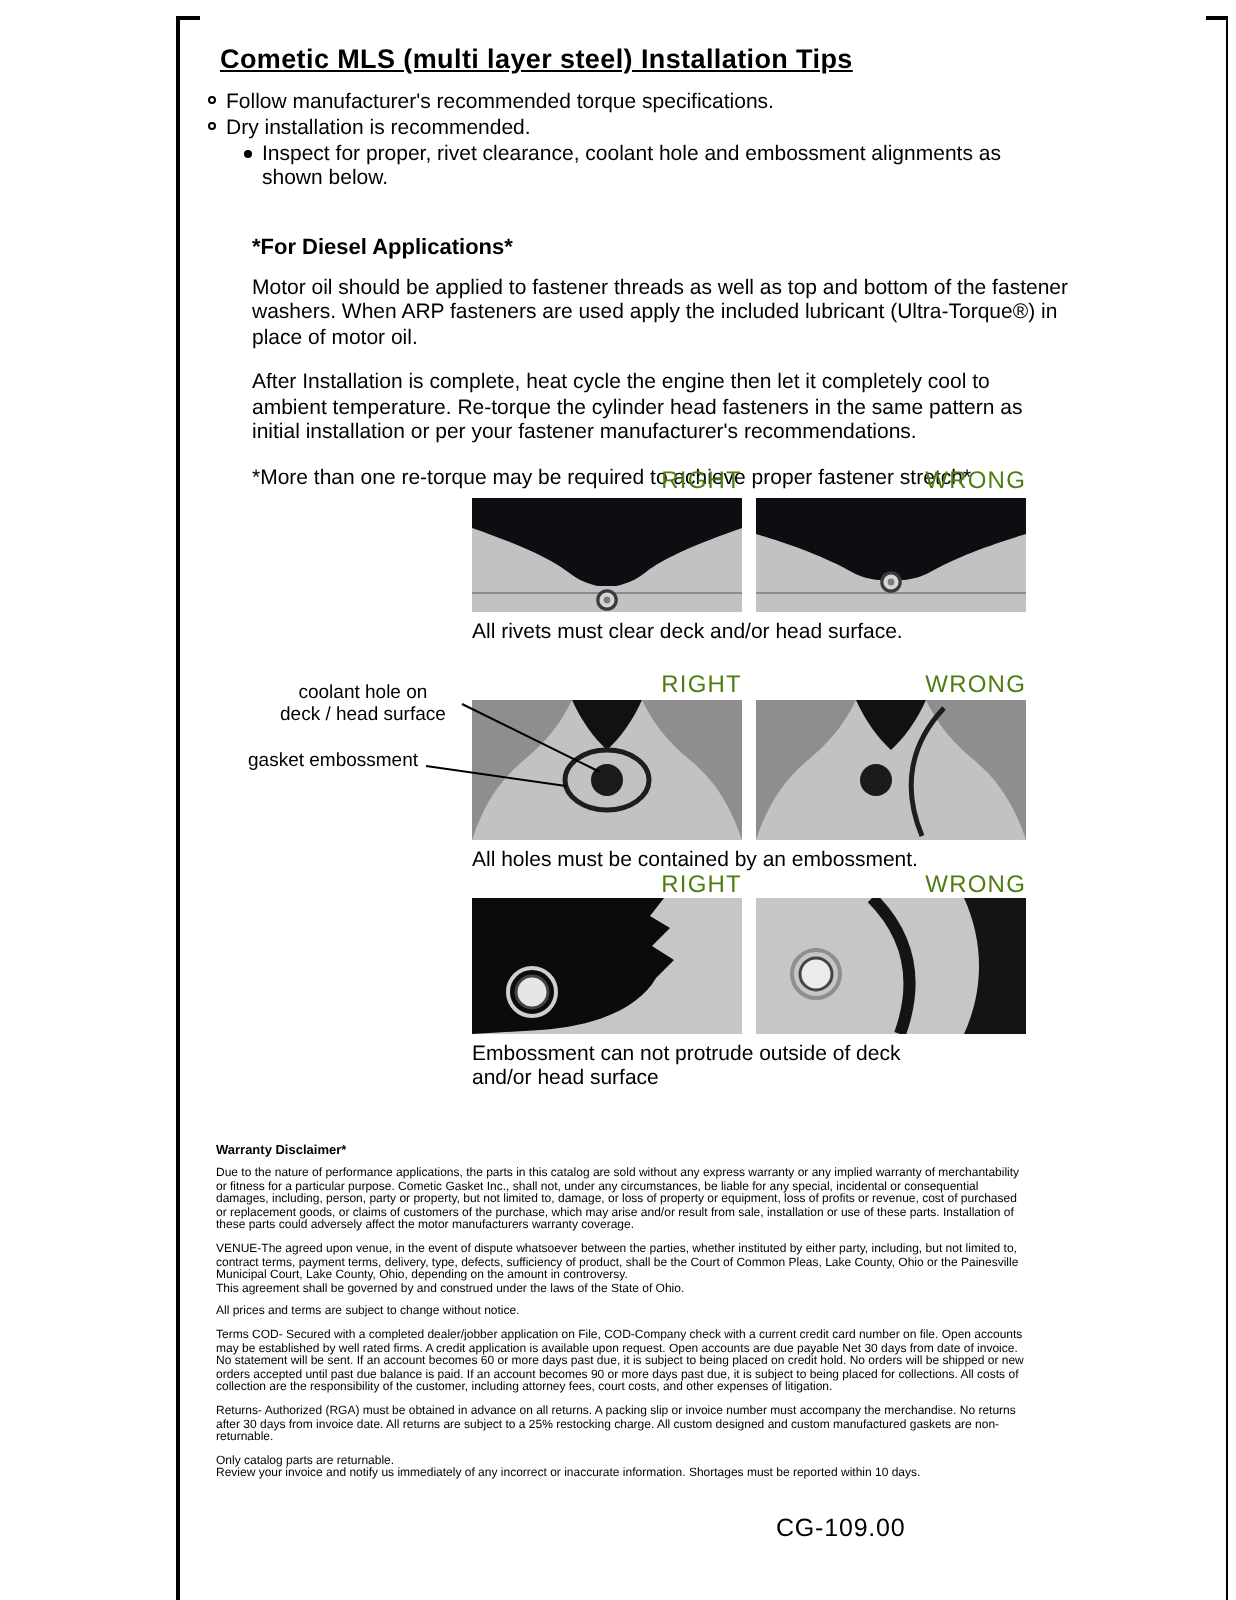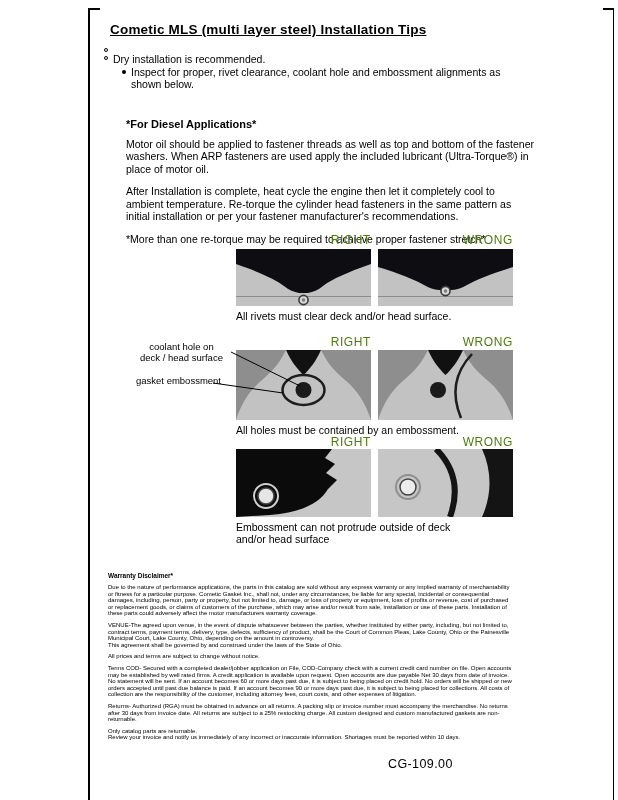--- a/index.html
+++ b/index.html
@@ -48,20 +48,21 @@
   <div class="frame-left"></div>
   <div class="frame-right"></div>
   <div class="frame-tick-tl"></div>
   <div class="frame-tick-tr"></div>
 
   <div class="title">Cometic MLS (multi layer steel) Installation Tips</div>
 
   <div class="tips">
     <div class="tip">
       <span class="ring"></span>
+      <span>Follow manufacturer's recommended torque specifications.</span>
     </div>
     <div class="tip">
       <span class="ring"></span>
       <span>Dry installation is recommended.</span>
     </div>
     <div class="tip subtip">
       <span class="dot"></span>
       <span>Inspect for proper, rivet clearance, coolant hole and embossment alignments as shown below.</span>
     </div>
   </div>
@@ -110,21 +111,21 @@
     <rect width="135" height="70" fill="#c2c2c2"></rect>
     <path d="M0,70 C6,52 14,40 26,30 C38,20 44,12 50,0 H0 Z" fill="#8e8e8e"></path>
     <path d="M135,70 C129,52 121,40 109,30 C97,20 91,12 85,0 H135 Z" fill="#8e8e8e"></path>
     <path d="M50,0 H85 C80,11 74,19 67.5,25 C61,19 55,11 50,0 Z" fill="#111111"></path>
     <path d="M94,4 C77,22 73,44 83,68" fill="none" stroke="#1d1d1d" stroke-width="2.5"></path>
     <circle cx="60" cy="40" r="8" fill="#1a1a1a"></circle>
   </svg>
 
   <div class="fig-ann" style="left:140px; top:341px; text-align:center;">coolant hole on
 deck / head surface</div>
-  <div class="fig-ann" style="left:136px; top:375px;">gasket embossment</div>
+  <div class="fig-ann" style="left:124px; top:375px;">gasket embossment</div>
 
   <svg class="connectors" style="left:205px; top:342px;" width="110" height="70">
     <line x1="26" y1="10" x2="95" y2="44" stroke="#000" stroke-width="1"></line>
     <line x1="8" y1="41" x2="78" y2="51" stroke="#000" stroke-width="1"></line>
   </svg>
 
   <div class="fig-caption" style="left:236px; top:424px;">All holes must be contained by an embossment.</div>
 
   <div class="fig-label" style="left:236px; top:435px;">RIGHT</div>
   <div class="fig-label" style="left:378px; top:435px;">WRONG</div>

